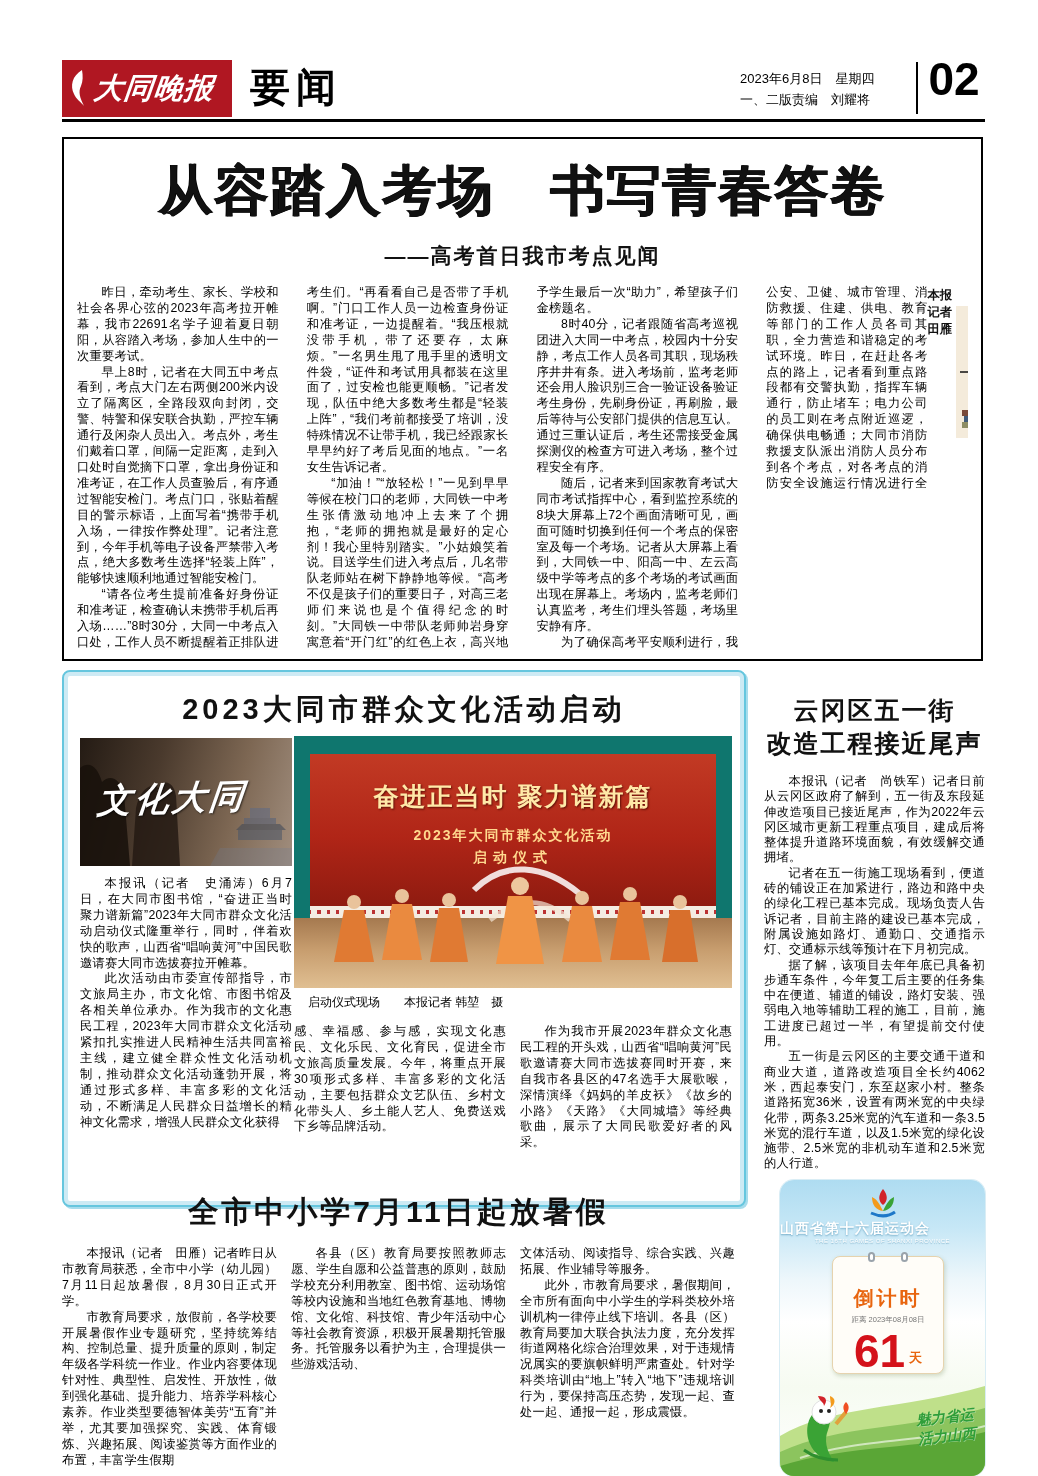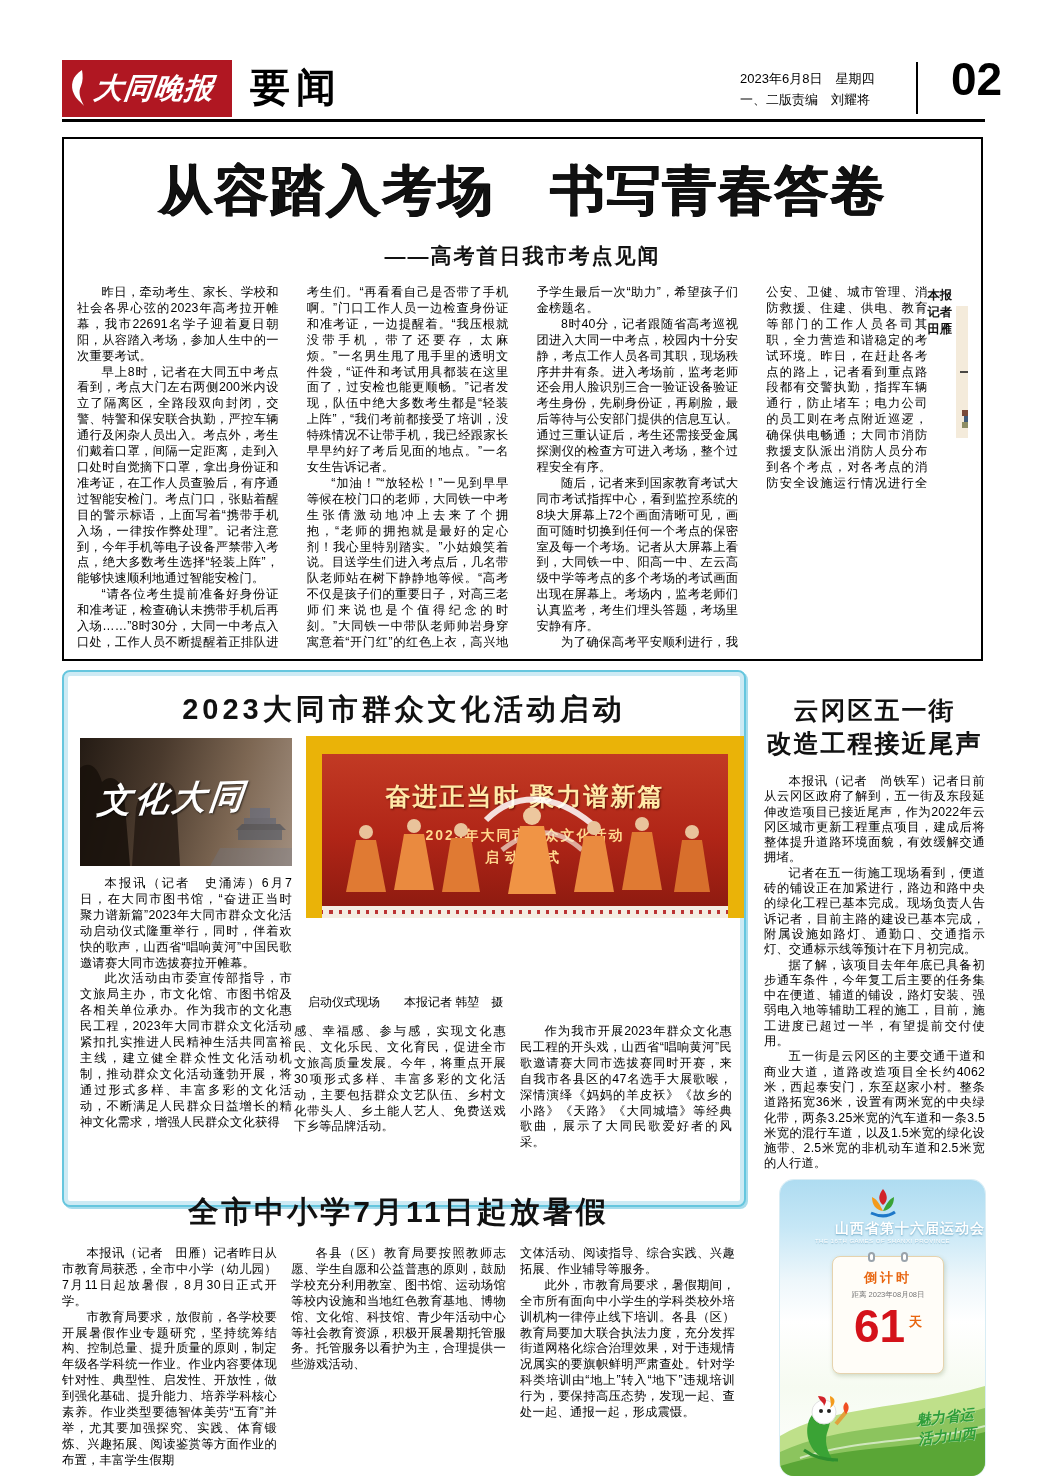--- a/index.html
+++ b/index.html
@@ -21,21 +21,21 @@
   }
   .section-title {
     position:absolute; left:250px; top:60px; font-size:40px; font-weight:900;
     letter-spacing:6px; color:#000;
   }
   .date-block {
     position:absolute; left:740px; top:68px; font-size:13px; line-height:21px; color:#000;
   }
   .header-vline { position:absolute; left:916px; top:62px; height:52px; width:2px; background:#000; }
   .page-number {
-    position:absolute; left:951px; top:52px; width:64px; 
+    position:absolute; left:922px; top:52px; width:64px; text-align:center;
     font-size:46px; font-weight:900; color:#000;
   }
   .header-rule { position:absolute; left:62px; top:119px; width:923px; height:3px; background:#000; }
 
   
   .lead-box {
     position:absolute; left:62px; top:137px; width:921px; height:524px;
     border:2px solid #000;
   }
   .lead-headline {
@@ -83,21 +83,21 @@
     position:absolute; left:16px; top:66px; width:212px; height:128px; overflow:hidden;
     background:linear-gradient(105deg,#241b14 0%, #4a3a2d 35%, #7d6753 70%, #a18e7e 100%);
   }
   .cult-img .brand {
     position:absolute; left:18px; top:38px; color:#fff; font-size:34px; font-weight:900;
     font-style:italic; transform:skewX(-8deg) rotate(-2deg); letter-spacing:3px;
     text-shadow:1px 1px 2px rgba(0,0,0,.6); z-index:2; white-space:nowrap;
   }
   .cult-text { position:absolute; left:16px; top:204px; width:212px; height:316px; overflow:hidden; }
   .stage-photo {
-    position:absolute; left:242px; top:64px; width:438px; height:182px; overflow:hidden; background:#eab308;
+    position:absolute; left:230px; top:64px; width:438px; height:252px; overflow:hidden; background:#0f766e;
   }
   .stage-screen {
     position:absolute; left:16px; top:18px; width:406px; height:152px;
     background:linear-gradient(180deg,#c23a24 0%, #b02517 55%, #8f1b10 100%);
   }
   .stage-screen .s1 {
     margin-top:26px; text-align:center; font-size:25px; font-weight:900; color:#ffe9a8;
     letter-spacing:2px; text-shadow:1px 1px 2px #5f0e06;
   }
   .stage-screen .s2 { margin-top:14px; text-align:center; font-size:14px; font-weight:700; color:#ffd98f; letter-spacing:2px; }
@@ -123,34 +123,34 @@
   .street-body .para { line-height:15.3px; }
 
   
   .poster {
     position:absolute; left:780px; top:1180px; width:205px; height:296px;
     border-radius:14px; overflow:hidden;
     background:linear-gradient(180deg,#aedcf1 0%, #c6e7f6 16%, #eef7fb 34%, #ffffff 48%, #f6fbf1 70%, #ffffff 100%);
     box-shadow:0 0 0 1px #d9edf5;
   }
   .poster-emblem { position:absolute; left:50%; top:7px; transform:translateX(-50%); }
-  .poster-title { position:absolute; left:0; top:40px; width:100%; text-align:right;
+  .poster-title { position:absolute; left:0; top:40px; width:100%; text-align:left;
     font-size:14px; font-weight:900; color:#fff; letter-spacing:1px; text-shadow:0 1px 2px #6fa9c6; }
   .poster-title-en { position:absolute; left:0; top:58px; width:100%; text-align:center;
     font-size:6px; color:#fff; letter-spacing:0.5px; text-shadow:0 1px 1px #86b5cd; }
   .countdown-card {
     position:absolute; left:52px; top:76px; width:112px; height:118px;
     background:#fffdf8; border:1px solid #e6d3ae; border-radius:8px;
     box-shadow:1px 2px 4px rgba(90,120,60,.25); text-align:center;
   }
   .countdown-card .rings { position:absolute; left:50%; top:-5px; transform:translateX(-50%); display:flex; gap:26px; }
   .countdown-card .ring { width:7px; height:10px; border:2px solid #9aa3ab; border-radius:4px; background:#fff; }
-  .cd-label { margin-top:12px; font-size:13px; font-weight:900; color:#e8650f; letter-spacing:3px; }
+  .cd-label { margin-top:28px; font-size:20px; font-weight:900; color:#e8650f; letter-spacing:3px; }
   .cd-sub { margin-top:3px; font-size:7.5px; color:#777; }
-  .cd-days-row { display:flex; align-items:center; justify-content:center; gap:4px; margin-top:2px; }
+  .cd-days-row { display:flex; align-items:flex-end; justify-content:center; gap:4px; margin-top:2px; }
   .cd-days { font-size:46px; line-height:48px; font-weight:900; color:#d4121a; }
   .cd-unit { font-size:13px; font-weight:900; color:#e8650f; padding-bottom:8px; }
   .poster-grass { position:absolute; left:0; bottom:0; width:100%; height:110px; }
   .poster-mascot { position:absolute; left:10px; bottom:8px; }
   .poster-slogan {
     position:absolute; right:10px; bottom:30px; text-align:right; color:#2f9e39;
     font-style:italic; font-weight:900; font-size:14.5px; line-height:19px;
     transform:rotate(-6deg); text-shadow:0.5px 0.5px 0 #bfe3b2;
   }
 

